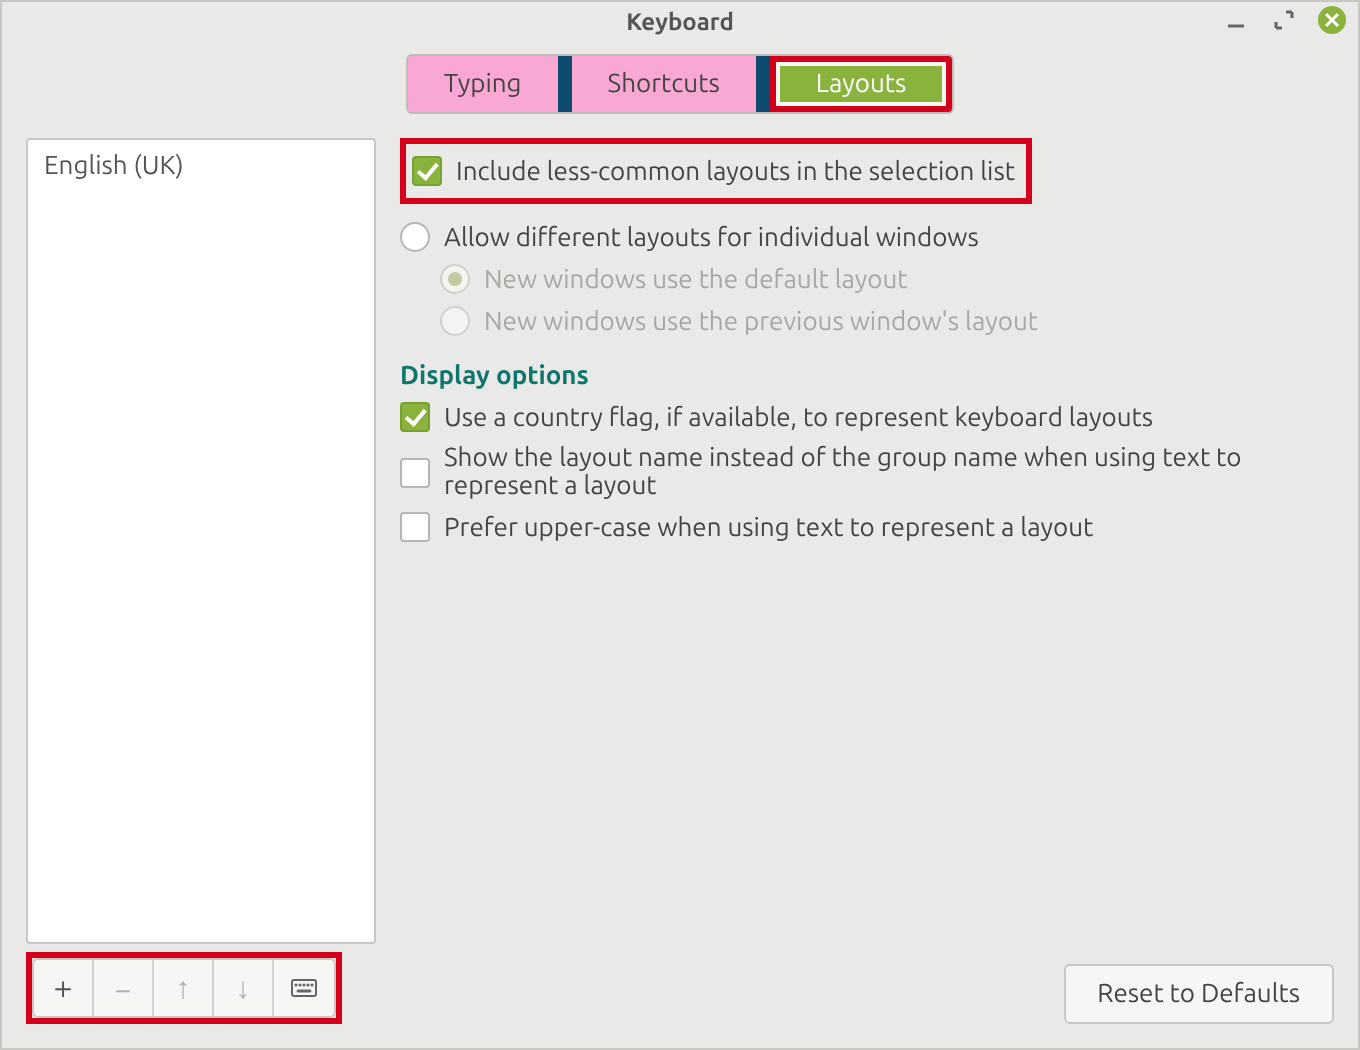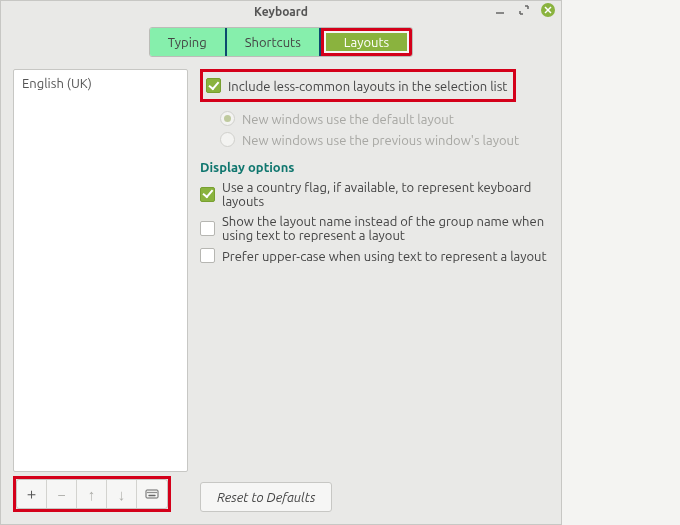--- a/index.html
+++ b/index.html
@@ -7,21 +7,21 @@
     margin: 0;
     font-family: "Ubuntu", "Noto Sans", sans-serif;
     font-size: 13px;
     color: #3c3c3c;
     background: #f4f4f2;
     width: 680px;
     height: 525px;
     overflow: hidden;
   }
   .window {
-    width: 562px;
+    width: 680px;
     height: 525px;
     background: #e9e9e7;
     border: 1px solid #c7c7c4;
     display: flex;
     flex-direction: column;
   }
   .titlebar {
     height: 20px;
     display: flex;
     align-items: center;
@@ -66,23 +66,23 @@
     overflow: hidden;
     background: #f6f6f5;
     height: 30px;
   }
   .tab {
     padding: 0 18px;
     display: flex;
     align-items: center;
     font-size: 13px;
     color: #444;
-    border-right: 2px solid #0c4a6e;
-    cursor: pointer;
-    background: #86efac;
+    border-right: 7px solid #0c4a6e;
+    cursor: pointer;
+    background: #f9a8d4;
   }
   .tab:last-child { border-right: none; }
   .tab.active {
     background: #8ab33e;
     color: #fff;
   }
   .tab-highlight {
     border: 3px solid #d4001a;
     padding: 2px;
     display: inline-flex;
@@ -190,23 +190,22 @@
   .highlight-box {
     border: 3px solid #d4001a;
     padding: 3px 6px 3px 3px;
     display: inline-flex;
     width: fit-content;
     margin-bottom: 6px;
   }
   .footer-row {
     margin-top: auto;
     display: flex;
-    justify-content: flex-start;
+    justify-content: flex-end;
     padding-top: 14px;
-    font-style: italic;
   }
   .btn {
     height: 30px;
     padding: 0 16px;
     border: 1px solid #c7c7c4;
     border-radius: 3px;
     background: #f6f6f5;
     display: flex;
     align-items: center;
     font-size: 13px;
@@ -286,20 +285,24 @@
     </div>
 
     <div class="right-col">
       <div class="highlight-box">
         <div class="option-row">
           <div class="checkbox checked"></div>
           <span>Include less-common layouts in the selection list</span>
         </div>
       </div>
 
+      <div class="option-row">
+        <div class="radio"></div>
+        <span>Allow different layouts for individual windows</span>
+      </div>
       <div class="option-row indent disabled">
         <div class="radio disabled checked"></div>
         <span>New windows use the default layout</span>
       </div>
       <div class="option-row indent disabled">
         <div class="radio disabled"></div>
         <span>New windows use the previous window's layout</span>
       </div>
 
       <div class="section-title">Display options</div>

